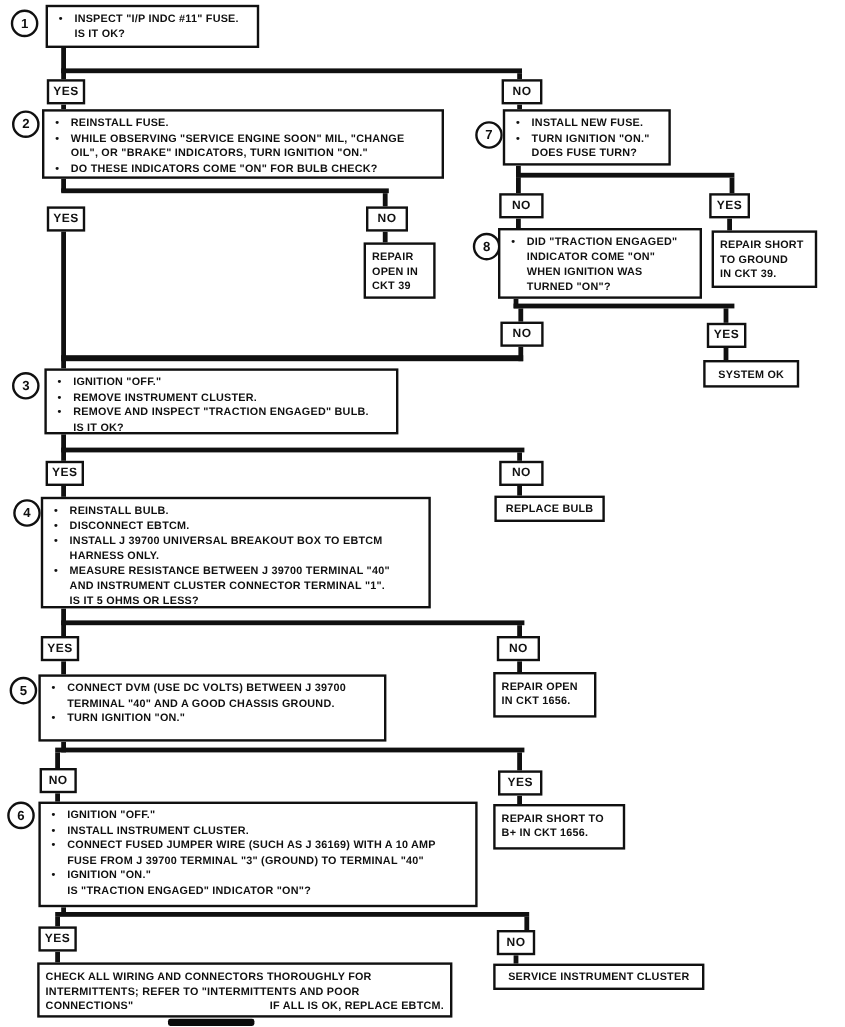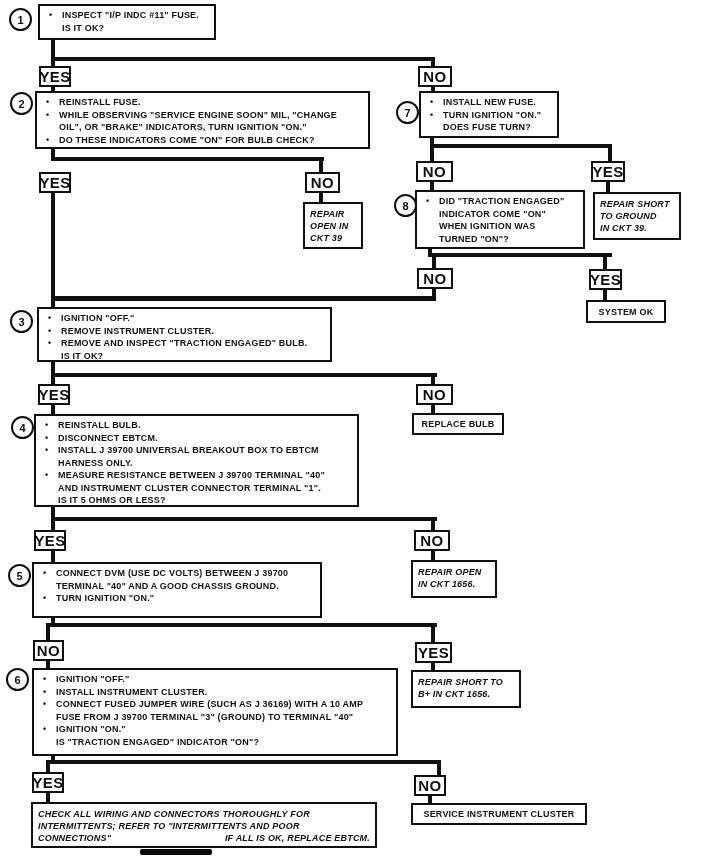--- a/index.html
+++ b/index.html
@@ -3,25 +3,25 @@
 <meta charset="utf-8">
 <style>
   html,body{margin:0;padding:0;background:#fff;}
   .stage{position:relative;width:704px;height:856px;background:#ffffff;overflow:hidden;
          font-family:"Liberation Sans",sans-serif;color:#101010;}
   .box{position:absolute;box-sizing:border-box;border:2px solid #101010;background:#fff;
        font-size:9px;font-weight:bold;letter-spacing:.2px;z-index:2;}
   .step{padding:3px 4px 2px 0;}
   .tline{position:relative;padding-left:22px;line-height:12.5px;white-space:nowrap;}
   .bl::before{content:"\2022";position:absolute;left:9px;top:0;}
-  .term{padding:4px 5px;font-style:italic;}
+  .term{padding:4px 5px;}
   .term .tline{padding-left:0;line-height:12px;}
   .tc{display:flex;align-items:center;justify-content:center;text-align:center;}
   .lbl{position:absolute;box-sizing:border-box;border:2px solid #101010;background:#fff;
-       font-size:15px;font-weight:bold;display:flex;align-items:center;justify-content:center;
+       font-size:10px;font-weight:bold;display:flex;align-items:center;justify-content:center;
        letter-spacing:.4px;z-index:2;}
   .circle{position:absolute;box-sizing:border-box;width:23px;height:23px;border:2px solid #101010;
           border-radius:50%;background:#fff;display:flex;align-items:center;justify-content:center;
           font-size:11px;font-weight:bold;z-index:2;}
   .ln{position:absolute;background:#101010;z-index:1;}
   .rowsplit{display:flex;justify-content:space-between;line-height:12px;white-space:nowrap;}
   .artifact{position:absolute;background:#0a0a0a;border-radius:2px;z-index:3;}
 </style>
 </head>
 <body>

